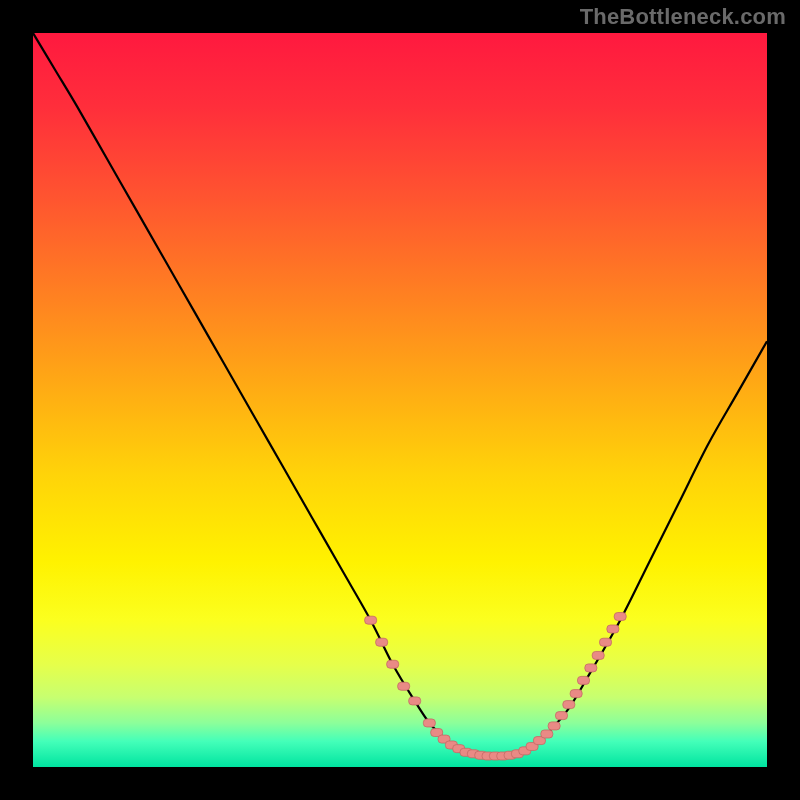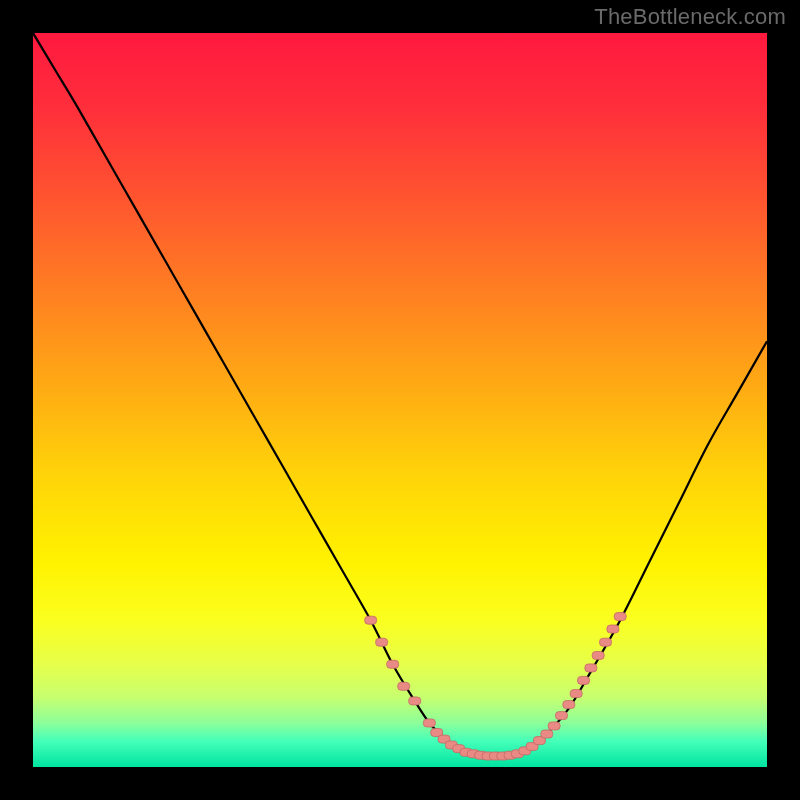--- a/index.html
+++ b/index.html
@@ -23,21 +23,21 @@
     width: 734px;
     height: 734px;
     overflow: hidden;
   }
   .watermark {
     position: absolute;
     top: 4px;
     right: 14px;
     font-family: Arial, Helvetica, sans-serif;
     font-size: 22px;
-    font-weight: normal;
+    font-weight: bold;
     color: #6a6a6a;
     letter-spacing: 0.2px;
   }
   svg { display: block; }
 </style>
 </head>
 <body>
 
 <div class="stage">
   <div class="watermark">TheBottleneck.com</div>

